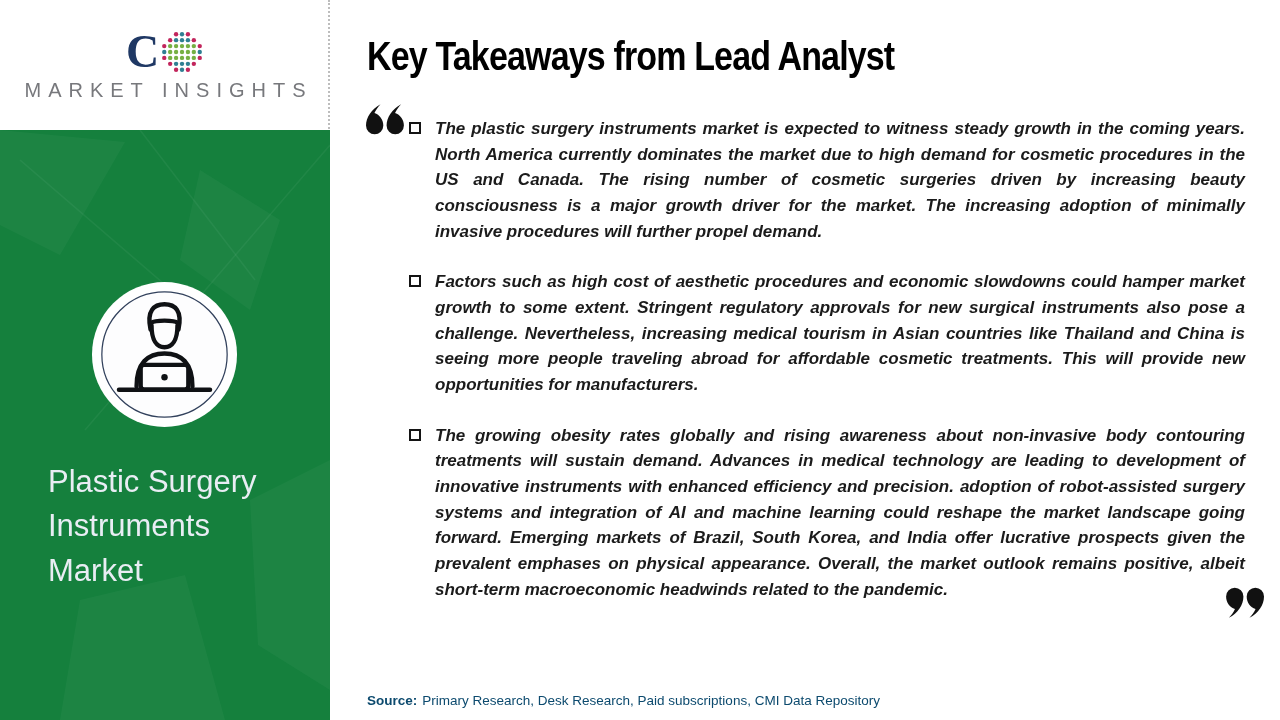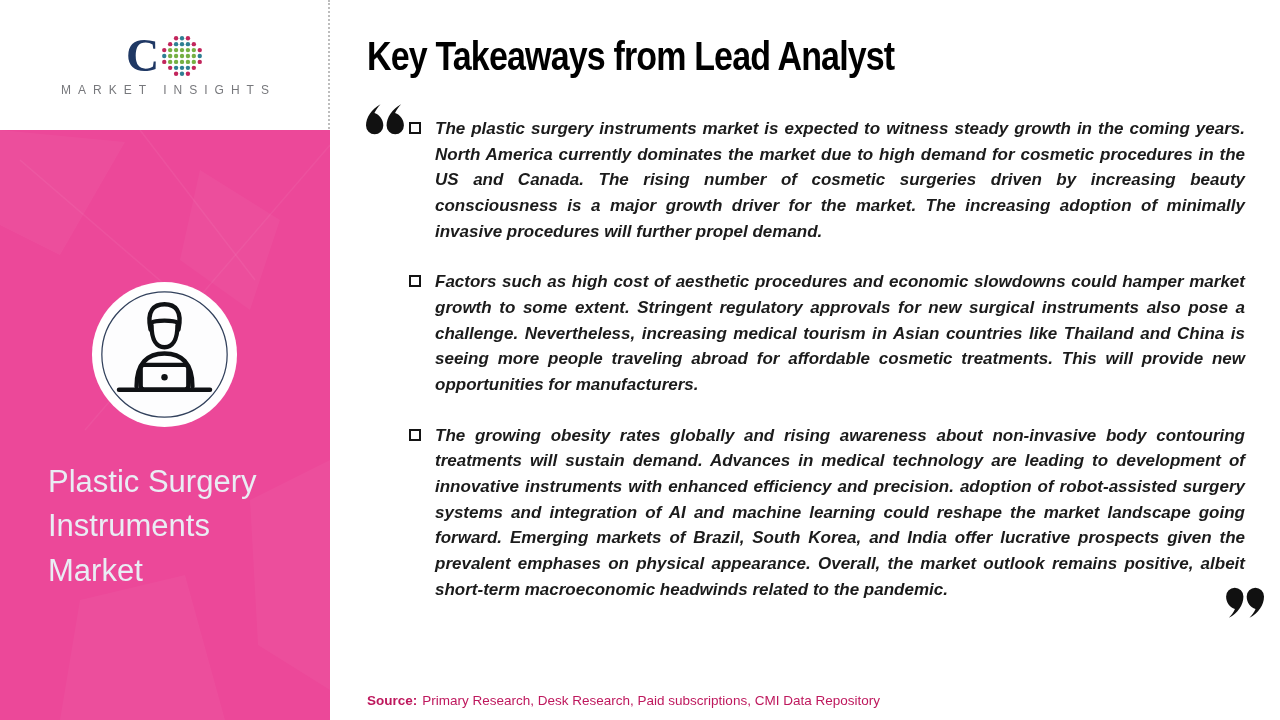--- a/index.html
+++ b/index.html
@@ -19,27 +19,27 @@
     position:absolute; left:328px; top:0; height:129px; width:0;
     border-left:2px dotted #bdbdbd;
   }
   .logo-line1 { display:flex; align-items:center; }
   .logo-word {
     font-family:"Liberation Serif", serif; font-weight:700; font-size:46px;
     color:#1f3864; letter-spacing:1px; line-height:1;
   }
   .globe { width:42px; height:42px; margin:0 1px; }
   .logo-tagline {
-    margin-top:4px; font-size:12px; letter-spacing:7px; color:#77787c;
+    margin-top:4px; font-size:20px; letter-spacing:7px; color:#77787c;
     font-weight:400; white-space:nowrap; text-indent:7px;
   }
 
   .blue-panel {
     position:absolute; left:0; top:130px; width:330px; height:590px;
-    background:#ec4899; overflow:hidden;
+    background:#15803d; overflow:hidden;
   }
   .map-texture { position:absolute; left:0; top:0; }
 
   .icon-circle { position:absolute; left:92px; top:152px; width:145px; height:145px; }
 
   .report-title {
     position:absolute; left:48px; top:330px; width:242px;
     font-size:31px; line-height:1.43; font-weight:400; color:#e9edf4;
   }
 
@@ -58,21 +58,21 @@
     flex:none; width:12px; height:12px; border:2px solid #141414;
     margin-top:6px; margin-right:14px; background:transparent;
   }
   .bullet-text {
     font-style:italic; font-size:17px; line-height:1.51; color:#1b1b1b;
     text-align:justify;
     font-weight:bold;
   }
 
   .source-line {
-    position:absolute; left:367px; top:693px; font-size:13.5px; color:#be185d;
+    position:absolute; left:367px; top:693px; font-size:13.5px; color:#0c4a6e;
     white-space:nowrap;
   }
   .source-label { font-weight:700; margin-right:5px; }
 </style>
 </head>
 <body>
 
 <div class="page">
 
   <aside class="sidebar">

